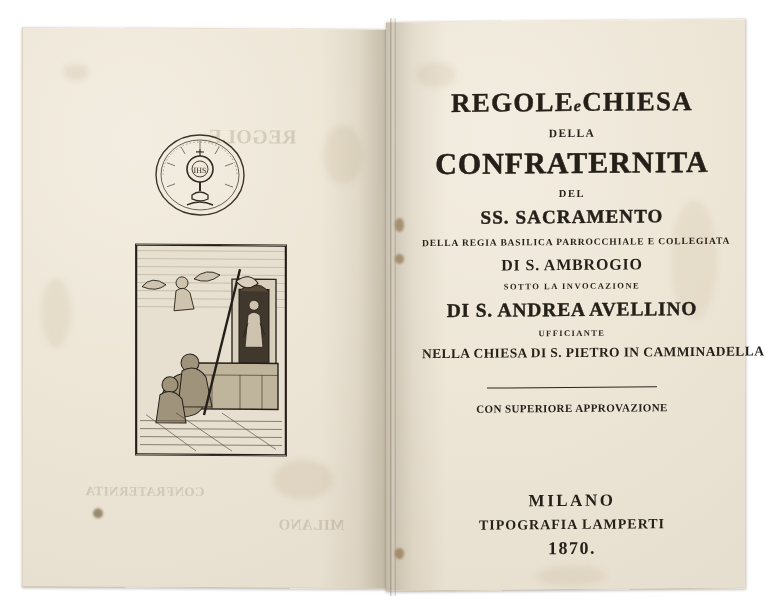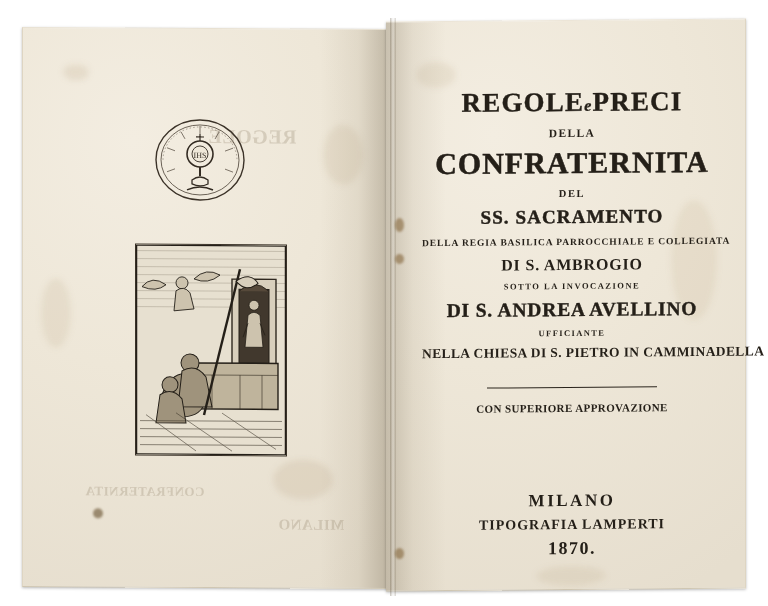--- a/index.html
+++ b/index.html
@@ -84,21 +84,21 @@
     position: absolute;
     border-radius: 50%;
     pointer-events: none;
     filter: blur(3px);
   }
 
   
   .emblem {
     position: absolute;
     left: 128px;
-    top: 85px;
+    top: 100px;
     width: 98px;
     height: 92px;
   }
   .vignette {
     position: absolute;
     left: 112px;
     top: 215px;
     width: 150px;
     height: 210px;
     border: 1px solid #3a3228;
@@ -326,21 +326,21 @@
     </div>
 
     <div class="leaf leaf-right">
 
       <div class="stain" style="left:30px;  top:40px;  width:40px; height:26px; background:rgba(150,118,70,.10);"></div>
       <div class="stain" style="left:285px; top:180px; width:46px; height:120px; background:rgba(150,118,70,.09);"></div>
       <div class="stain" style="left:150px; top:545px; width:70px; height:20px; background:rgba(150,118,70,.10);"></div>
 
       <div class="title-block">
         <div class="tl l1">
-          <span>REGOLE</span><span class="amp">e</span><span>PRECI</span>
+          <span>REGOLE</span><span class="amp">e</span><span>CHIESA</span>
         </div>
         <div class="tl l2">DELLA</div>
         <div class="tl l3">CONFRATERNITA</div>
         <div class="tl l4">DEL</div>
         <div class="tl l5">SS. SACRAMENTO</div>
         <div class="tl l6">DELLA REGIA BASILICA PARROCCHIALE E COLLEGIATA</div>
         <div class="tl l7">DI S. AMBROGIO</div>
         <div class="tl l8">SOTTO LA INVOCAZIONE</div>
         <div class="tl l9">DI S. ANDREA AVELLINO</div>
         <div class="tl l10">UFFICIANTE</div>

